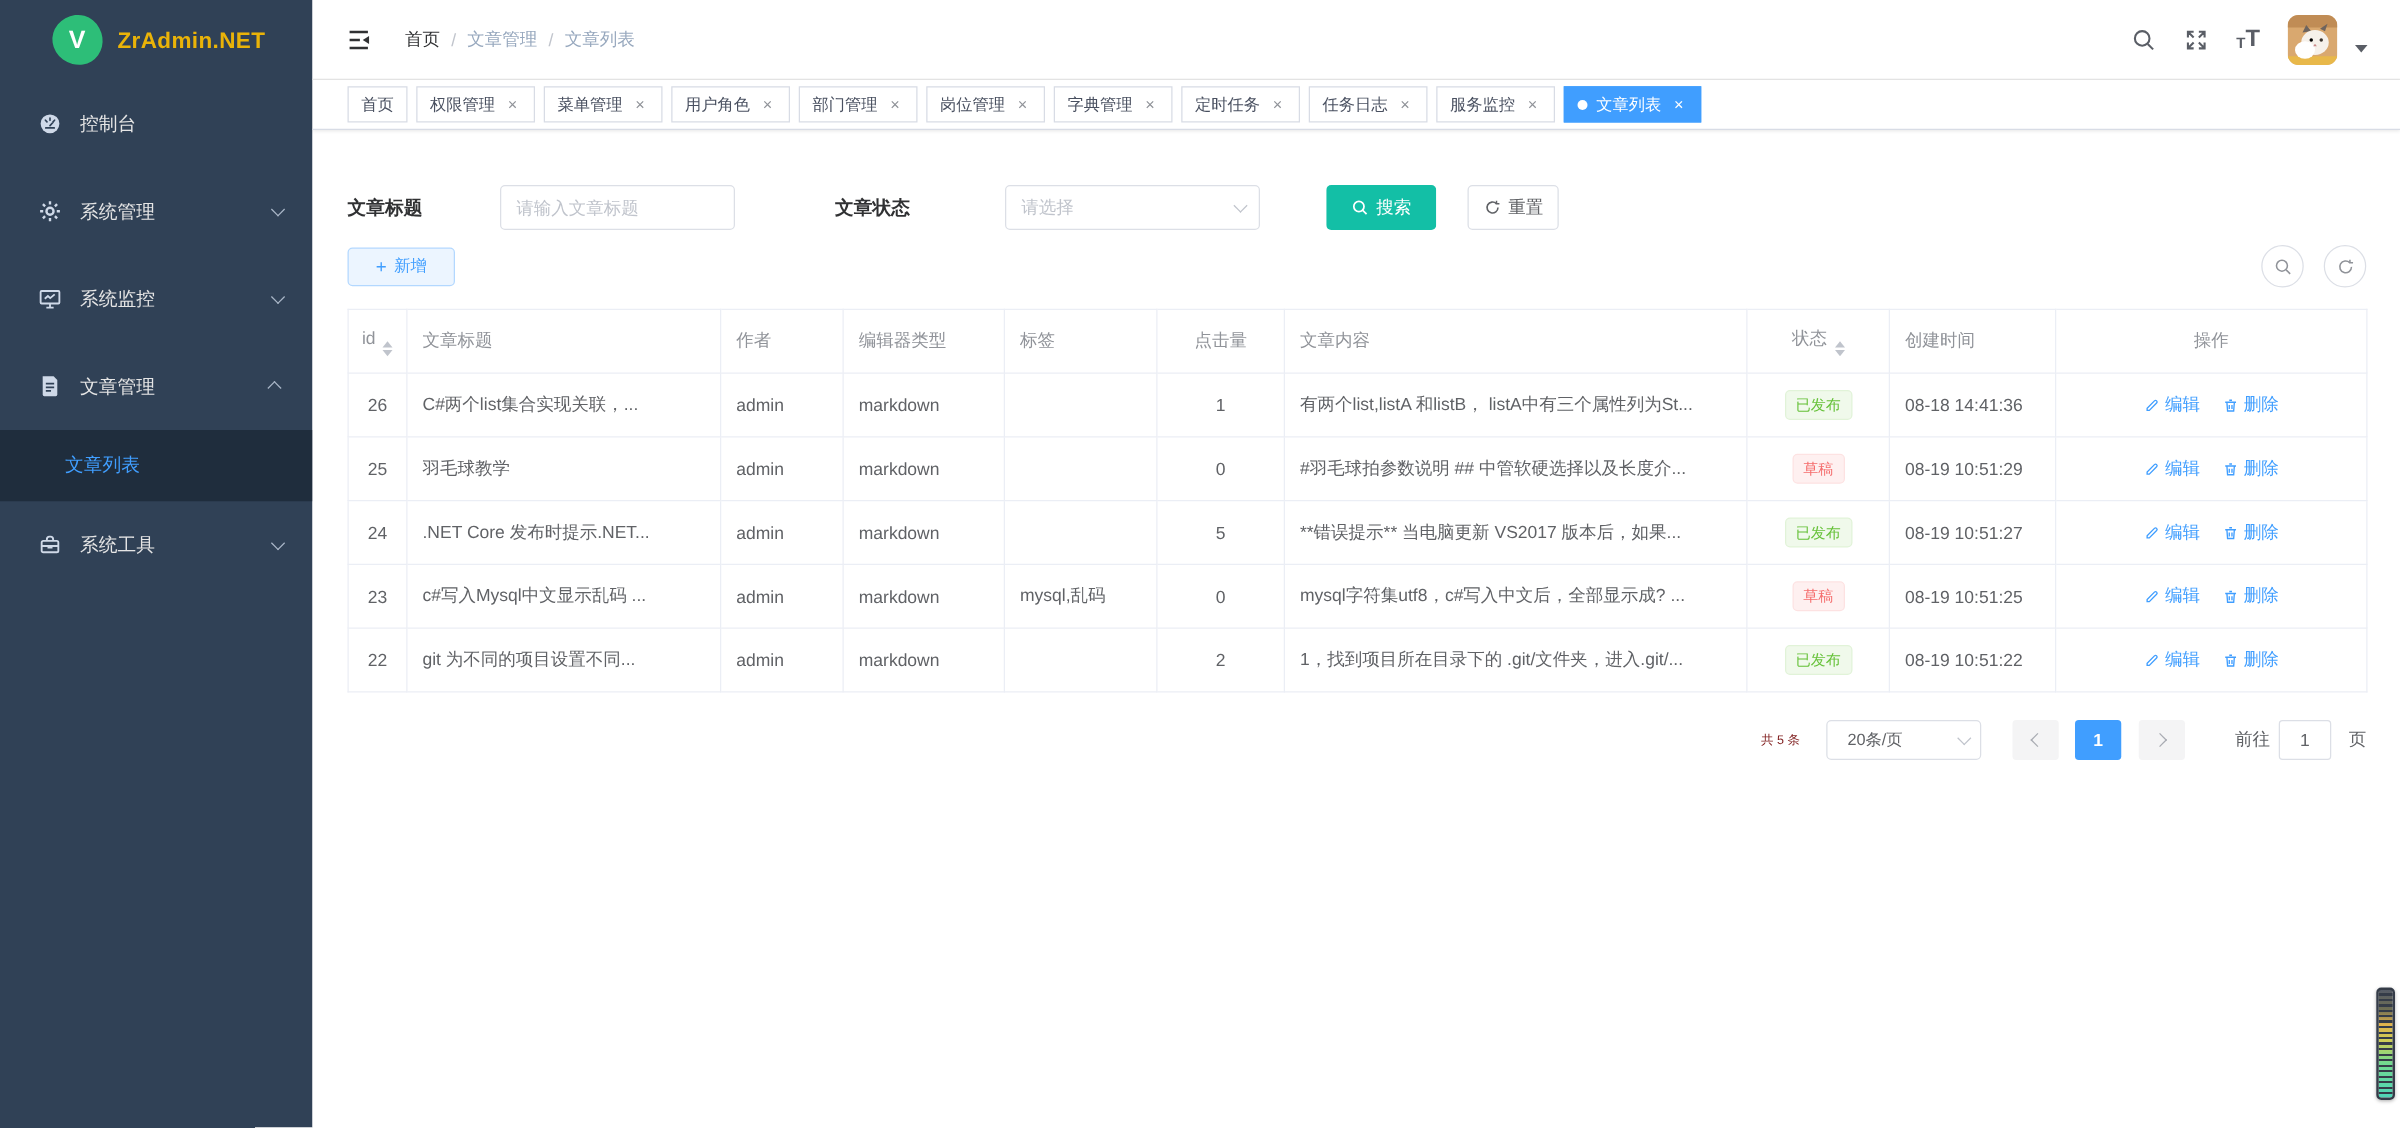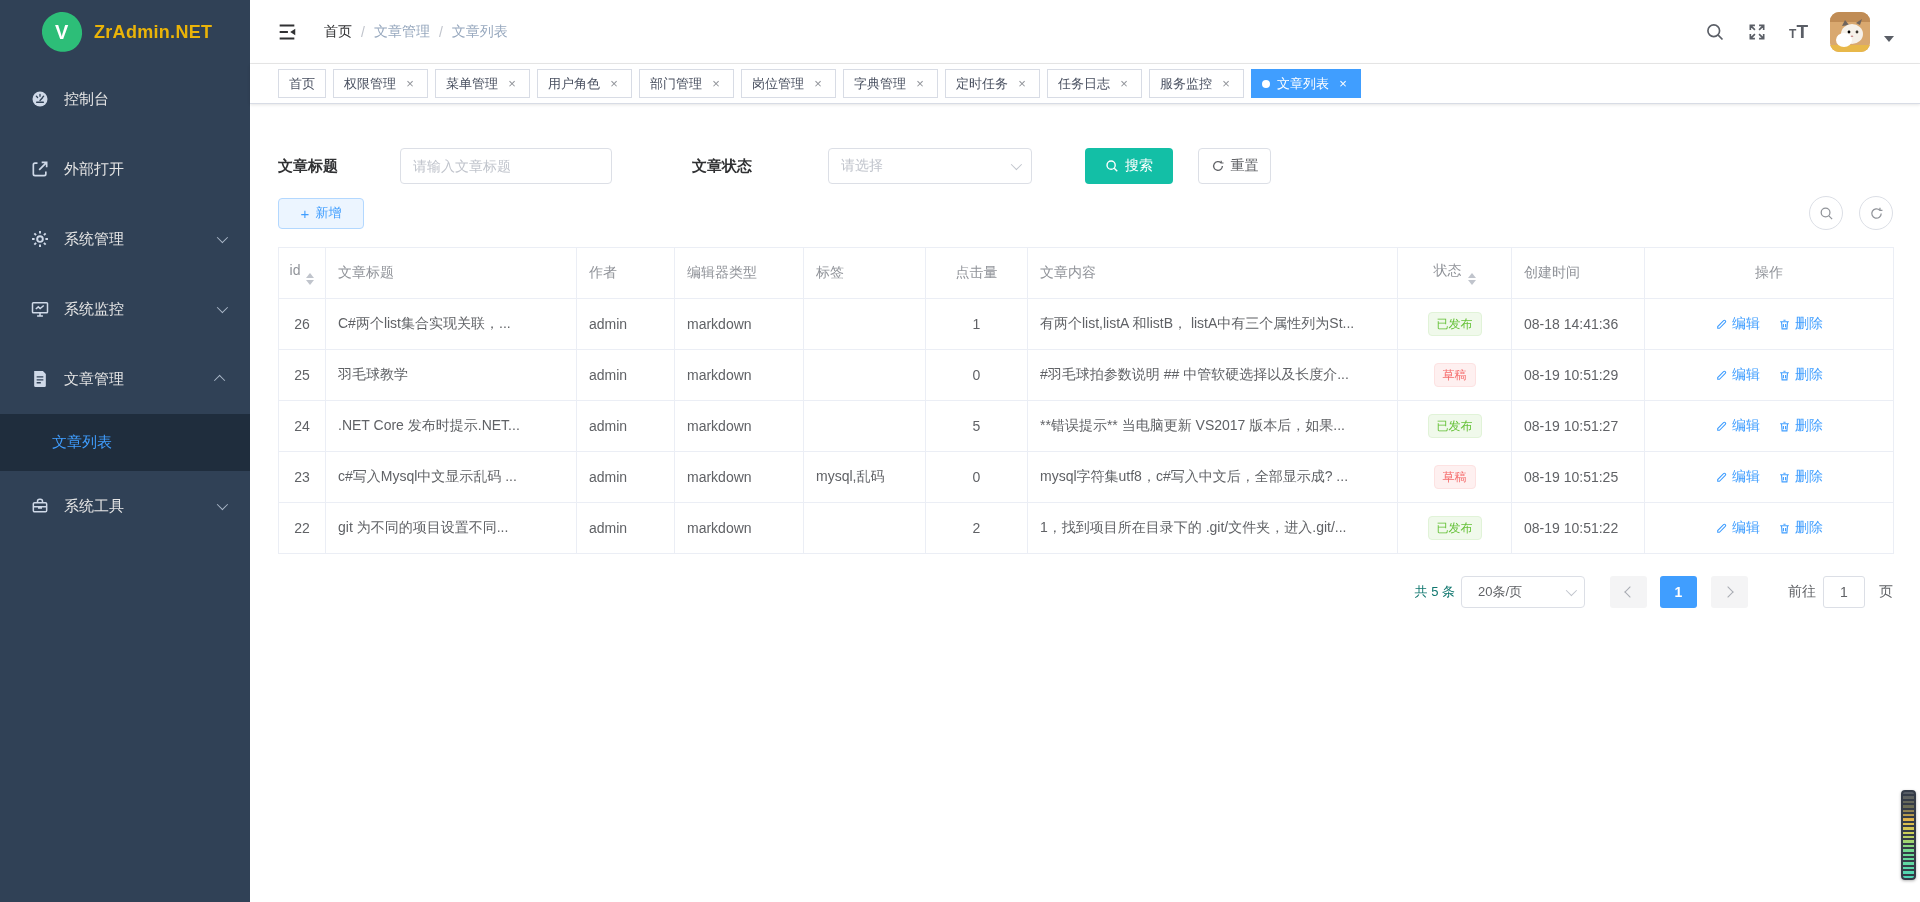--- a/index.html
+++ b/index.html
@@ -59,21 +59,21 @@
   .tag-tab.active { background:#409eff; border-color:#409eff; color:#fff; }
   .tag-tab.active .tab-close { color:#fff; }
   .tab-dot { width:8px; height:8px; border-radius:50%; background:#fff; margin-right:7px; }
 
   
   .content { flex:1; background:#fff; padding:44px 27px 0 28px; position:relative; }
 
   .filter-row { display:flex; align-items:center; height:36px; }
   .f-label { font-size:15px; font-weight:bold; color:#303133; }
   .f-label.w1 { width:122px; } .f-label.w2 { width:136px; }
-  .f-input { width:212px; height:36px; border:1px solid #dcdfe6; border-radius:4px; padding:0 12px;
+  .f-input { width:188px; height:36px; border:1px solid #dcdfe6; border-radius:4px; padding:0 12px;
     font-size:14px; color:#606266; outline:none; font-family:inherit; }
   .f-input::placeholder { color:#c0c4cc; }
   .f-select { width:204px; height:36px; border:1px solid #dcdfe6; border-radius:4px; padding:0 12px;
     font-size:14px; color:#c0c4cc; display:flex; align-items:center; cursor:pointer; }
   .sel-chev { margin-left:auto; width:8px; height:8px; border-right:1.5px solid #c0c4cc;
     border-bottom:1.5px solid #c0c4cc; transform:rotate(45deg) translateY(-2px); }
   .sp1 { width:80px; flex:0 0 80px; } .sp2 { width:53px; flex:0 0 53px; }
   .btn { display:inline-flex; align-items:center; justify-content:center; border-radius:4px; font-size:14px;
     cursor:pointer; border:1px solid transparent; font-family:inherit; }
   .btn svg { width:14px; height:14px; margin-right:6px; }
@@ -103,21 +103,21 @@
   .tag { display:inline-block; height:24px; line-height:23px; padding:0 8px; border-radius:4px; font-size:12px; }
   .tag-success { color:#67c23a; background:#f0f9eb; border:1px solid #e1f3d8; }
   .tag-danger { color:#f56c6c; background:#fef0f0; border:1px solid #fde2e2; }
   .row-actions { display:flex; justify-content:center; gap:18px; }
   .act-link { color:#409eff; font-size:14px; display:inline-flex; align-items:center; cursor:pointer;
     text-decoration:none; }
   .act-link svg { width:13px; height:13px; margin-right:4px; }
 
   
   .pagination { display:flex; align-items:center; justify-content:flex-end; margin-top:22px; width:1615px; }
-  .pg-total { font-size:13px; color:#0f766e; margin-right:6px; }
+  .pg-total { font-size:10px; color:#7f1d1d; margin-right:21px; }
   .pg-size { width:124px; height:32px; border:1px solid #dcdfe6; border-radius:4px; display:flex;
     align-items:center; padding:0 10px 0 16px; font-size:13px; color:#606266; margin-right:25px; cursor:pointer; }
   .pg-btn { width:37px; height:32px; background:#f4f4f5; border-radius:3px; display:flex; align-items:center;
     justify-content:center; cursor:pointer; }
   .pg-btn .chv { width:8px; height:8px; border-right:1.7px solid #a8abb2; border-bottom:1.7px solid #a8abb2; }
   .chv.left { transform:rotate(135deg); margin-left:3px; }
   .chv.right { transform:rotate(-45deg); margin-right:3px; }
   .pg-prev { margin-right:13px; } .pg-next { margin-left:14px; margin-right:40px; }
   .pg-page { width:37px; height:32px; background:#409eff; color:#fff; border-radius:3px; font-size:14px;
     font-weight:bold; display:flex; align-items:center; justify-content:center; cursor:pointer; }
@@ -148,29 +148,20 @@
     <nav class="menu">
       <div class="menu-item">
         <span class="mi-icon">
           <svg viewBox="0 0 24 24">
               <circle cx="12" cy="12" r="9" fill="currentColor"></circle>
               <path d="M12 6.5v2.2M7.6 8.6l1.5 1.6M16.4 8.6l-1.5 1.6M12 13.8l3-3.3" stroke="#304156" stroke-width="1.6" fill="none" stroke-linecap="round"></path>
               <path d="M8 16h8" stroke="#304156" stroke-width="1.8" stroke-linecap="round"></path>
             </svg>
         </span>
         <span>控制台</span>
-      </div>
-      <div class="menu-item">
-        <span class="mi-icon">
-          <svg viewBox="0 0 24 24" fill="none" stroke="currentColor" stroke-width="2">
-              <path d="M9 5H6a2 2 0 0 0-2 2v11a2 2 0 0 0 2 2h11a2 2 0 0 0 2-2v-3"></path>
-              <path d="M14 4h6v6M20 4l-9 9"></path>
-            </svg>
-        </span>
-        <span>外部打开</span>
       </div>
       <div class="menu-item">
         <span class="mi-icon">
           <svg viewBox="0 0 24 24" fill="none" stroke="currentColor" stroke-width="2.3">
               <circle cx="12" cy="12" r="3.4"></circle>
               <path d="M12 2.5v3M12 18.5v3M2.5 12h3M18.5 12h3M5.2 5.2l2.1 2.1M16.7 16.7l2.1 2.1M18.8 5.2l-2.1 2.1M7.3 16.7l-2.1 2.1"></path>
             </svg>
         </span>
         <span>系统管理</span>
         <span class="menu-chev"></span>

